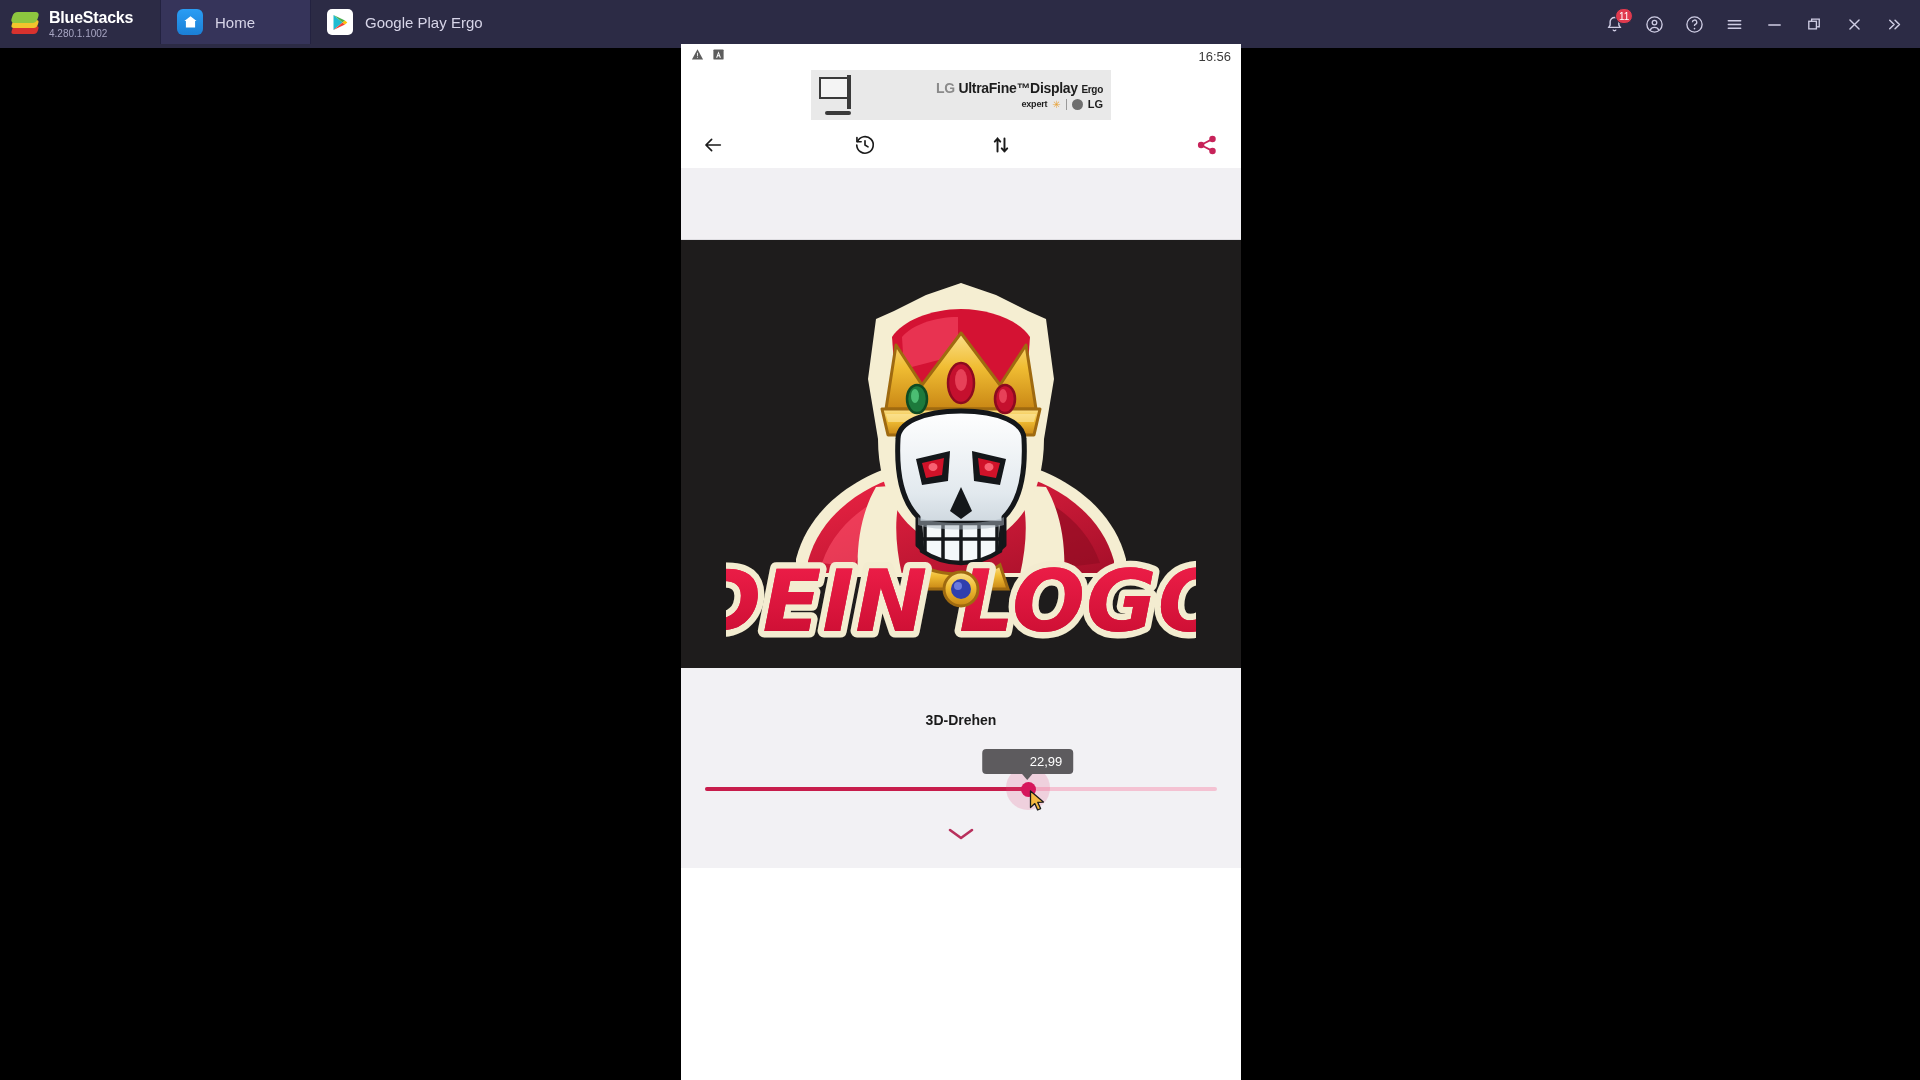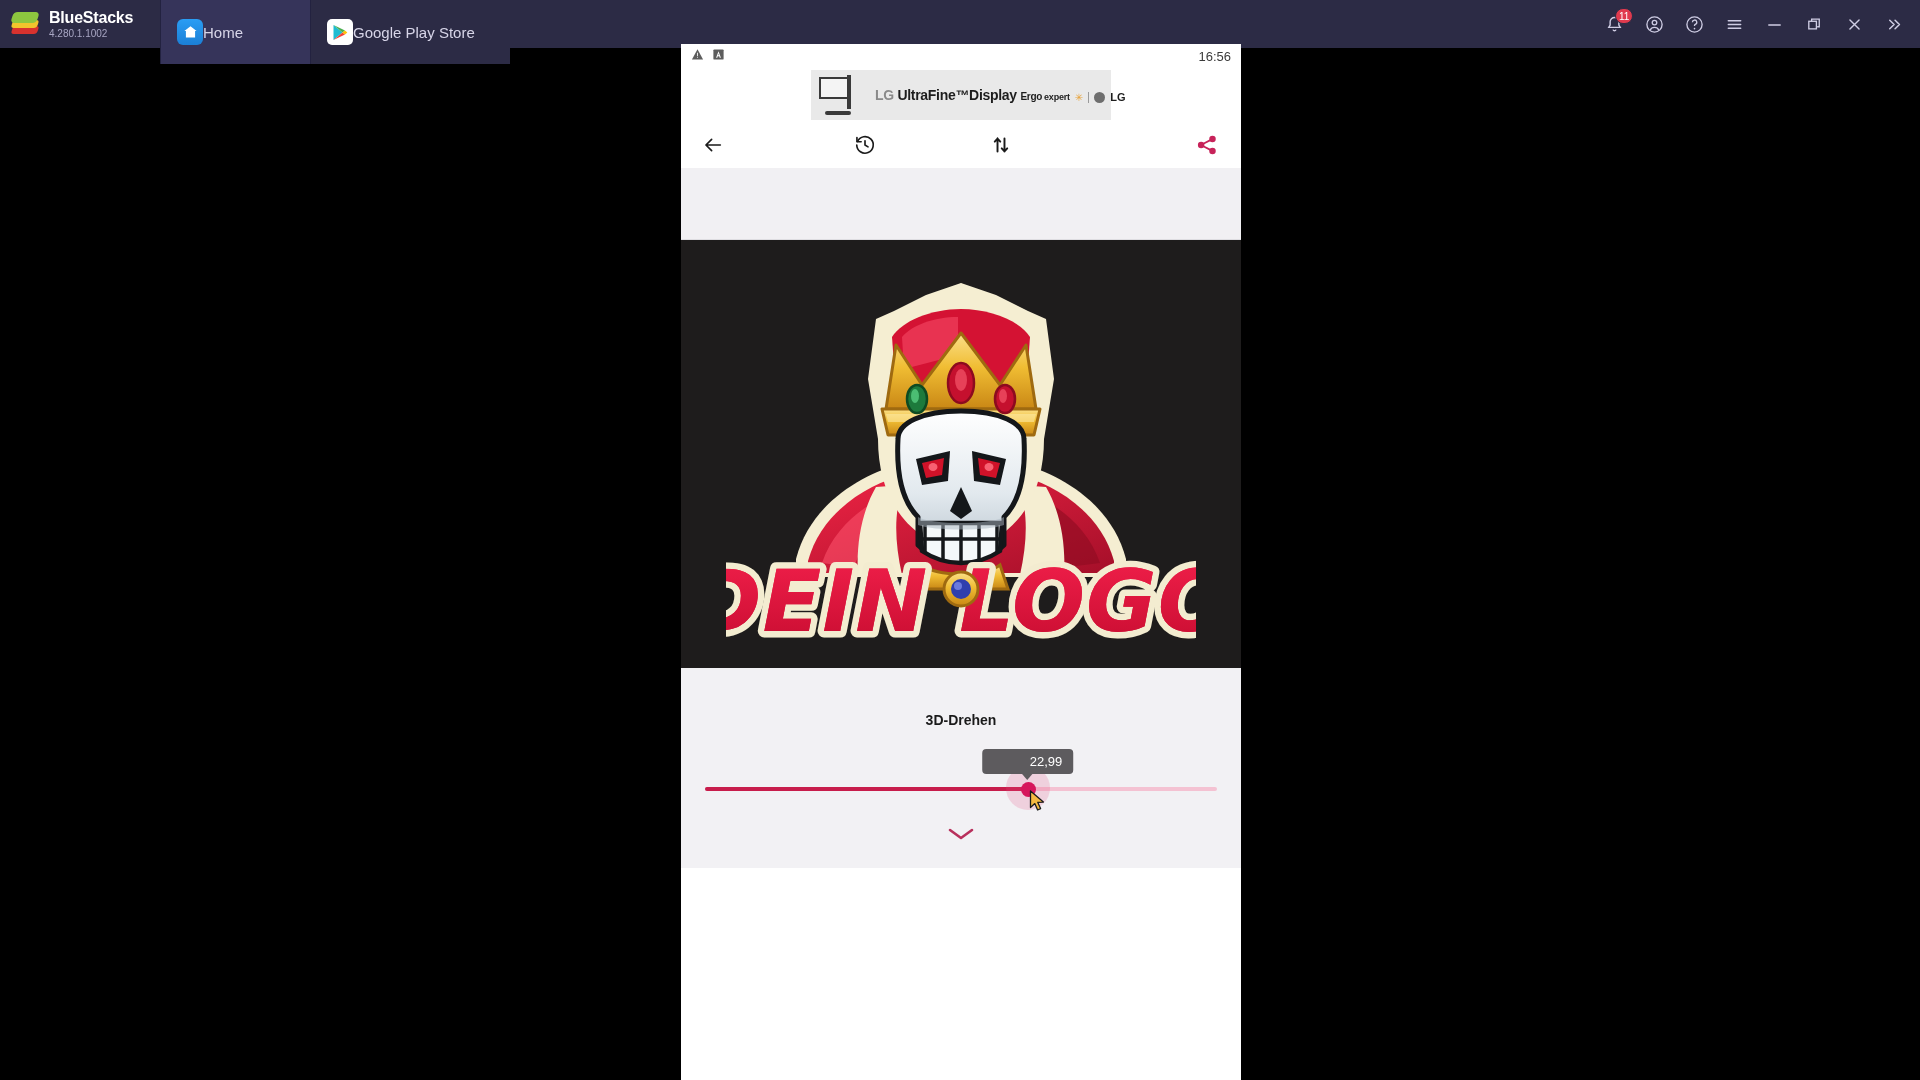--- a/index.html
+++ b/index.html
@@ -28,21 +28,21 @@
   .bs-logo { width: 28px; height: 26px; position: relative; flex: 0 0 28px; }
   .bs-logo i { position: absolute; left: 0; width: 26px; height: 8px; border-radius: 3px; display: block; }
   .bs-logo i.l1 { top: 15px; background: #d8322e; transform: skewX(-18deg); }
   .bs-logo i.l2 { top: 9px;  background: #f2c42c; transform: skewX(-18deg); }
   .bs-logo i.l3 { top: 1px;  background: #8dc63f; height: 11px; border-radius: 4px; transform: skewX(-18deg); }
   .bs-names { display: flex; flex-direction: column; justify-content: center; line-height: 1; }
   .bs-title { color: #ffffff; font-size: 16px; font-weight: bold; letter-spacing: -.2px; }
   .bs-ver { color: #a9a7c4; font-size: 10px; margin-top: 3px; }
 
   .tab {
-    height: 64px; display: flex; align-items: center; 
+    height: 44px; display: flex; align-items: center; gap: 12px;
     padding: 0 16px; position: relative; cursor: default;
     border-left: 1px solid #232240;
   }
   .tab.home { width: 150px; background: #36345a; }
   .tab.play { width: 200px; background: #2c2b45; }
   .tab.esport { width: 200px; background: #36345a; }
   .tab .tlabel { color: #d7d5e8; font-size: 15px; white-space: nowrap; overflow: hidden; text-overflow: ellipsis; }
   .tab.esport .tlabel { color: #ffffff; }
 
   .ticon { width: 26px; height: 26px; border-radius: 6px; flex: 0 0 26px; position: relative; overflow: hidden; }
@@ -89,21 +89,21 @@
     display: flex; align-items: center; justify-content: center;
   }
   .ad-inner {
     width: 300px; height: 50px; background: #e9e9e9;
     display: flex; align-items: center; gap: 6px; padding: 3px 6px; position: relative;
   }
   .ad-pic { width: 52px; height: 44px; position: relative; flex: 0 0 52px; }
   .ad-pic .mon { position: absolute; left: 2px; top: 4px; width: 30px; height: 22px; border: 2px solid #3a3a3a; background: #f4f4f4; }
   .ad-pic .arm { position: absolute; left: 30px; top: 2px; width: 4px; height: 34px; background: #3a3a3a; }
   .ad-pic .base { position: absolute; left: 8px; bottom: 2px; width: 26px; height: 4px; background: #3a3a3a; border-radius: 2px;}
-  .ad-txt { flex: 1 1 auto; display:flex; flex-direction: row; align-items: flex-end; justify-content: center; gap: 2px; padding-right: 2px;}
+  .ad-txt { flex: 1 1 auto; display:flex; flex-direction: column; align-items: flex-end; justify-content: center; gap: 2px; padding-right: 2px;}
   .ad-line1 { font-size: 14px; color: #1d1d1d; font-weight: bold; letter-spacing: -.3px; white-space: nowrap; }
   .ad-line1 .lg { color: #8a8a8a; }
   .ad-line1 .ergo { font-size: 10px; font-weight: bold; }
   .ad-line2 { display: flex; align-items: center; gap: 5px; font-size: 9px; }
   .ad-expert { font-weight: bold; color: #1d1d1d; letter-spacing: -.2px;}
   .ad-star { color: #e8a33a; font-size: 10px; }
   .ad-div { width: 1px; height: 11px; background: #9a9a9a; }
   .ad-lgdot { width: 11px; height: 11px; border-radius: 50%; background: #6e6e6e; }
   .ad-lgtxt { font-weight: bold; color: #1d1d1d; font-size: 11px; }
 
@@ -188,21 +188,21 @@
 
     <div class="tab play">
       <span class="ticon play-ic">
         <svg width="16" height="17" viewBox="0 0 16 17">
           <path d="M1.5 1 10.5 8.5 1.5 16Z" fill="#1fbcd2"></path>
           <path d="M1.5 1 10.5 8.5 13 6.6Z" fill="#4caf50"></path>
           <path d="M1.5 16 10.5 8.5 13 10.4Z" fill="#f44336"></path>
           <path d="M10.5 8.5 13 6.6 15.3 8.5 13 10.4Z" fill="#ffc107"></path>
         </svg>
       </span>
-      <span class="tlabel">Google Play Store</span>
+      <span class="tlabel">Google Play Ergo</span>
     </div>
 
 
     <div class="tbspacer"></div>
 
     <div class="sysicons">
 
       <div class="sysbtn">
         <svg width="19" height="19" viewBox="0 0 20 20" fill="none" stroke="#cfcde4" stroke-width="1.5">
           <path d="M10 2.6a4.6 4.6 0 0 0-4.6 4.6v3.4L4 13h12l-1.4-2.4V7.2A4.6 4.6 0 0 0 10 2.6z"></path>

